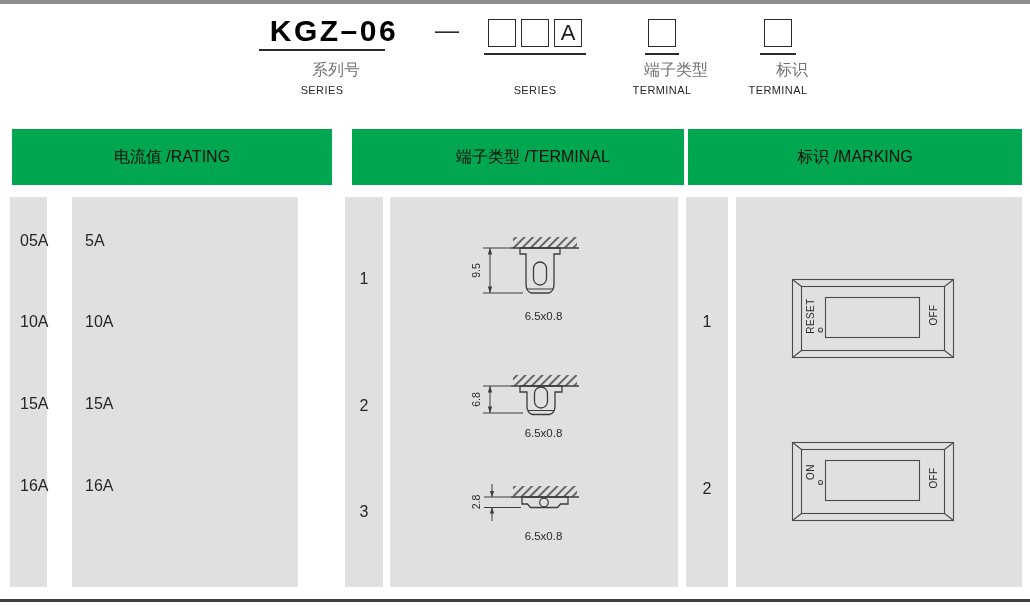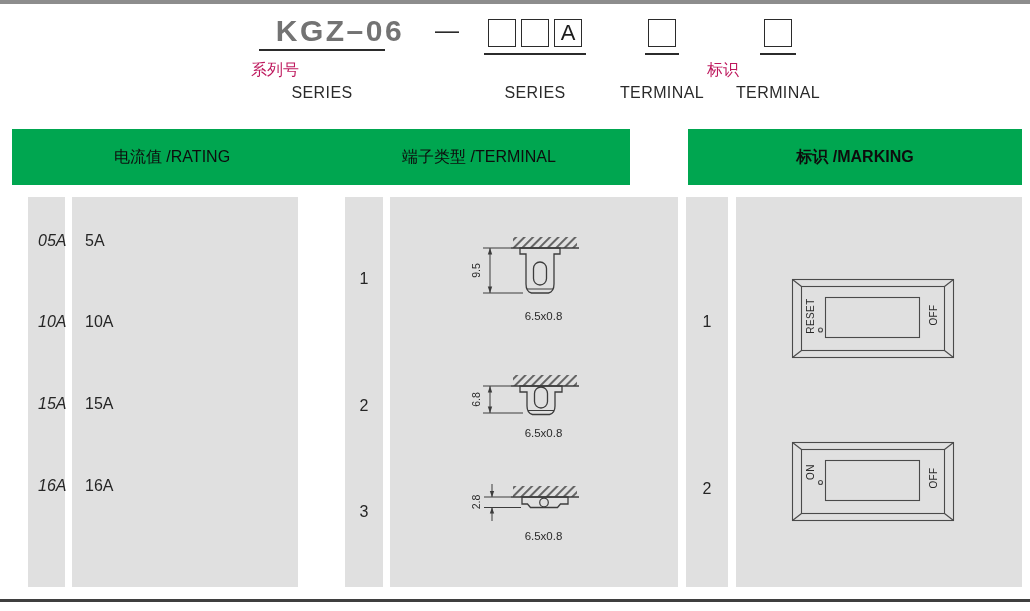--- a/index.html
+++ b/index.html
@@ -4,25 +4,25 @@
 <style>
   html,body{margin:0;padding:0;}
   body{width:1030px;height:611px;background:#ffffff;font-family:"Liberation Sans",sans-serif;color:#222;}
   .page{position:relative;width:1030px;height:611px;overflow:hidden;background:#fff;}
   .abs{position:absolute;}
   .top-rule{left:0;top:0;width:1030px;height:4px;background:#8d8d8d;}
   .bottom-rule{left:0;top:599px;width:1030px;height:3px;background:#3f3f3f;}
 
   
   .grp{position:absolute;top:0;width:150px;height:100px;}
-  .grp .code-text{position:absolute;top:14px;left:18px;width:150px;text-align:center;
-    font-size:30px;font-weight:bold;letter-spacing:2.5px;color:#737373;white-space:nowrap;}
+  .grp .code-text{position:absolute;top:14px;left:12px;width:150px;text-align:center;
+    font-size:30px;font-weight:bold;letter-spacing:2.5px;color:#000000;white-space:nowrap;}
   .uline{position:absolute;height:2px;background:#2b2b2b;}
-  .cnlab{position:absolute;top:60px;left:4px;width:150px;font-size:16px;color:#be185d;}
-  .enlab{position:absolute;top:84px;left:0;width:150px;text-align:center;font-size:16px;letter-spacing:0.4px;color:#2a2a2a;}
+  .cnlab{position:absolute;top:60px;left:14px;width:150px;text-align:center;font-size:16px;color:#737373;}
+  .enlab{position:absolute;top:84px;left:0;width:150px;text-align:center;font-size:11px;letter-spacing:0.4px;color:#2a2a2a;}
   .boxrow{position:absolute;top:19px;left:0;width:150px;display:flex;justify-content:center;gap:5px;}
   .mbox{width:26px;height:26px;border:1.6px solid #2b2b2b;background:#fff;display:flex;
     align-items:center;justify-content:center;font-size:22px;font-weight:500;color:#1c1c1c;line-height:1;}
   .dash{position:absolute;left:428px;top:16px;width:38px;text-align:center;font-size:24px;color:#2b2b2b;}
 
   
   .hdr{position:absolute;top:129px;height:56px;background:#00a650;display:flex;
     align-items:center;justify-content:center;font-size:16px;color:#0d0d0d;white-space:nowrap;}
 
   
@@ -59,44 +59,45 @@
       </div>
       <div class="uline" style="left:24px;top:53px;width:102px;"></div>
       <div class="enlab">SERIES</div>
     </div>
 
     <div class="grp" style="left:587px;">
       <div class="boxrow">
         <div class="mbox"></div>
       </div>
       <div class="uline" style="left:58px;top:53px;width:34px;"></div>
+      <div class="cnlab">端子类型</div>
       <div class="enlab">TERMINAL</div>
     </div>
 
     <div class="grp" style="left:703px;">
       <div class="boxrow">
         <div class="mbox"></div>
       </div>
       <div class="uline" style="left:57px;top:53px;width:36px;"></div>
       <div class="cnlab">标识</div>
       <div class="enlab">TERMINAL</div>
     </div>
   </div>
 
   <div class="hdr" style="left:12px;width:320px;">
     <span>电流值 /RATING</span>
   </div>
-  <div class="hdr" style="left:328px;width:302px;">
+  <div class="hdr" style="left:352px;width:302px;padding-left:30px;">
     <span>端子类型 /TERMINAL</span>
   </div>
-  <div class="hdr" style="left:688px;width:334px;font-weight:bold;">
+  <div class="hdr" style="left:688px;width:334px;">
     <span>标识 /MARKING</span>
   </div>
 
-  <div class="cell" style="left:28px;width:37px;font-style:italic;">
+  <div class="cell" style="left:10px;width:37px;">
     <div class="rrow" style="left:10px;top:35px;">05A</div>
     <div class="rrow" style="left:10px;top:116px;">10A</div>
     <div class="rrow" style="left:10px;top:198px;">15A</div>
     <div class="rrow" style="left:10px;top:280px;">16A</div>
   </div>
 
   <div class="cell" style="left:72px;width:226px;">
     <div class="rrow" style="left:13px;top:35px;">5A</div>
     <div class="rrow" style="left:13px;top:116px;">10A</div>
     <div class="rrow" style="left:13px;top:198px;">15A</div>

